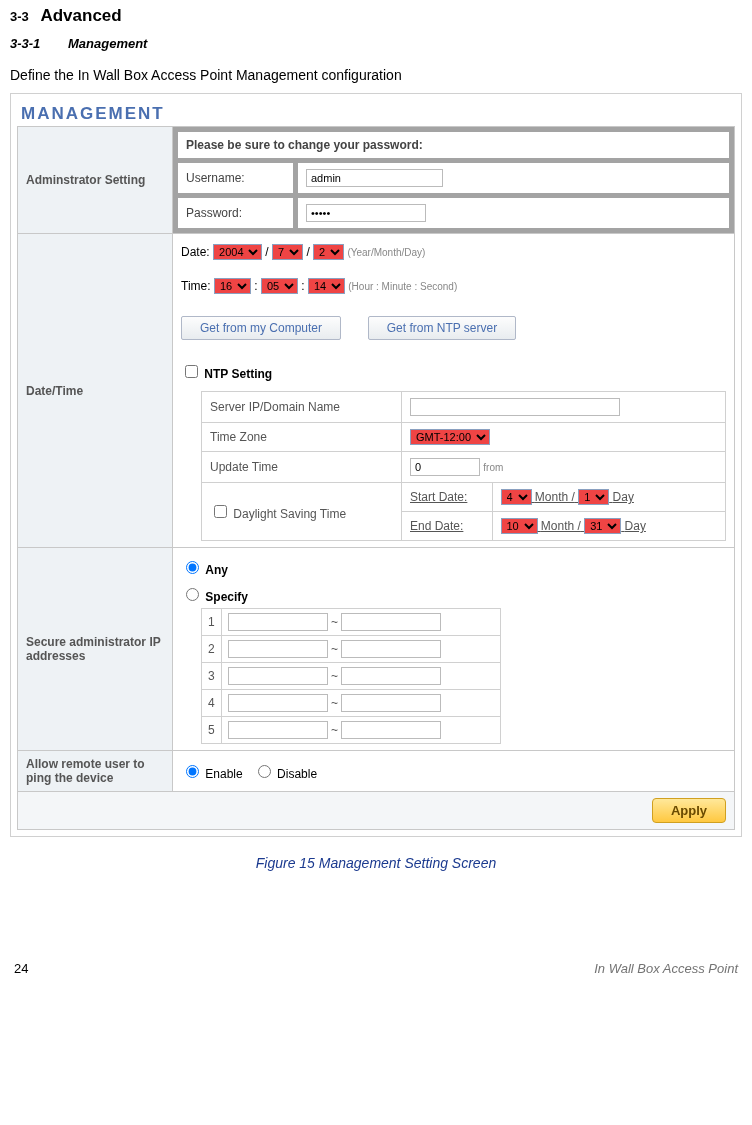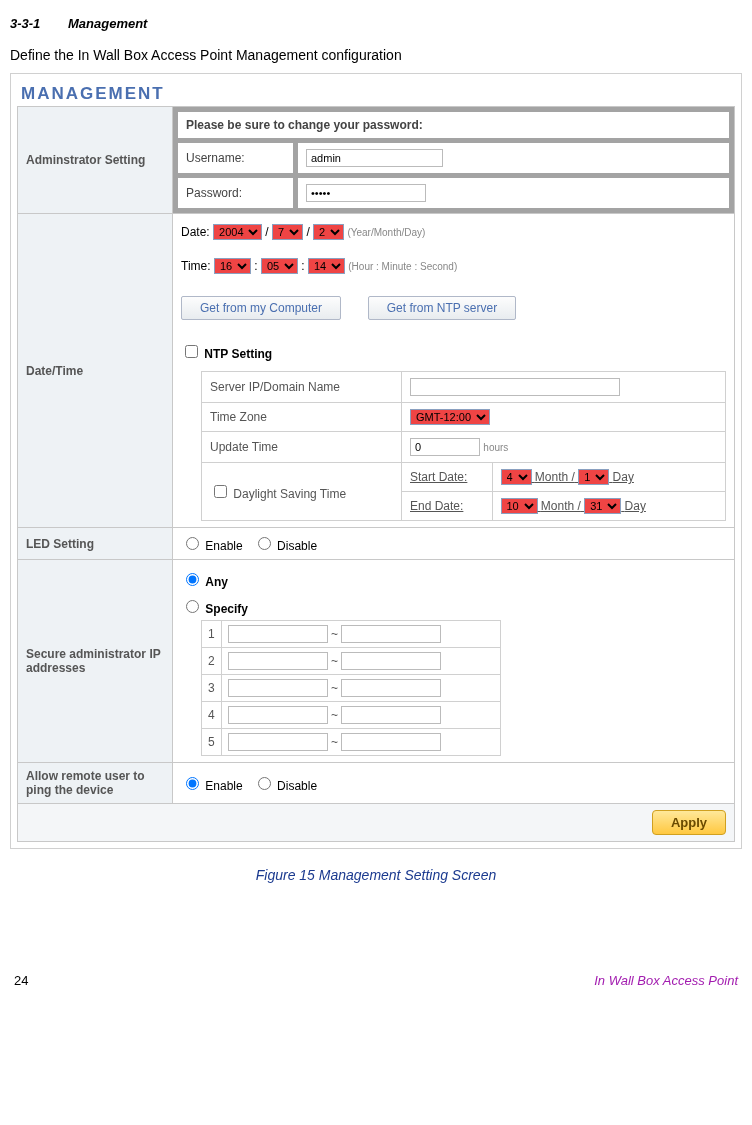--- a/index.html
+++ b/index.html
@@ -125,28 +125,32 @@
     font-size: 14px;
     margin: 18px 0 0 0;
   }
   .footer {
     margin-top: 90px;
     font-size: 13px;
     display: flex;
     justify-content: space-between;
     padding: 0 4px;
   }
-  .footer .right { font-style: italic; color: #a21caf; text-align: right; }
+  .footer .right { font-style: italic; color: #737373; text-align: right; }
   .hint { color: #888; font-size: 10px; }
   .rowline { padding: 4px 0; }
 </style>
 </head>
 <body>
 
 <div class="page">
+  <div>
+    <span class="sec-num">3-3</span>
+    <span class="sec-title">Advanced</span>
+  </div>
   <div class="subsec">
     <span class="num">3-3-1</span>
     <span>Management</span>
   </div>
   <div class="intro">Define the In Wall Box Access Point Management configuration</div>
 
   <div class="screenshot">
     <div class="mgmt-heading">MANAGEMENT</div>
 
     <table class="outer">
@@ -206,21 +210,21 @@
                 <td><input class="textish" style="width: 210px;" value=""></td>
               </tr>
               <tr>
                 <td>Time Zone</td>
                 <td><select class="sel"><option>GMT-12:00</option></select></td>
               </tr>
               <tr>
                 <td>Update Time</td>
                 <td>
                   <input class="textish" style="width: 70px;" value="0">
-                  <span class="hint">hours</span>
+                  <span class="hint">from</span>
                 </td>
               </tr>
               <tr>
                 <td>
                   <input type="checkbox" style="">
                   <span>Daylight Saving Time</span>
                 </td>
                 <td style="padding:0;">
                   <table style="width:100%; border-collapse:collapse;text-decoration:underline;">
                     <tbody>
@@ -244,28 +248,20 @@
                     </tr>
                   </tbody>
                       </table>
                 </td>
               </tr>
             </tbody>
               </table>
           </td>
         </tr>
 
-        <tr>
-          <td class="rowlabel">LED Setting</td>
-          <td class="rowcontent">
-            <input type="radio" name="led" style=""> <span>Enable</span>
-            &nbsp;
-            <input type="radio" name="led" style=""> <span>Disable</span>
-          </td>
-        </tr>
 
         <tr>
           <td class="rowlabel">Secure administrator IP addresses</td>
           <td class="rowcontent">
             <div class="rowline">
               <input type="radio" name="sec" checked="" style="">
               <b>Any</b>
             </div>
             <div class="rowline">
               <input type="radio" name="sec" style="">

